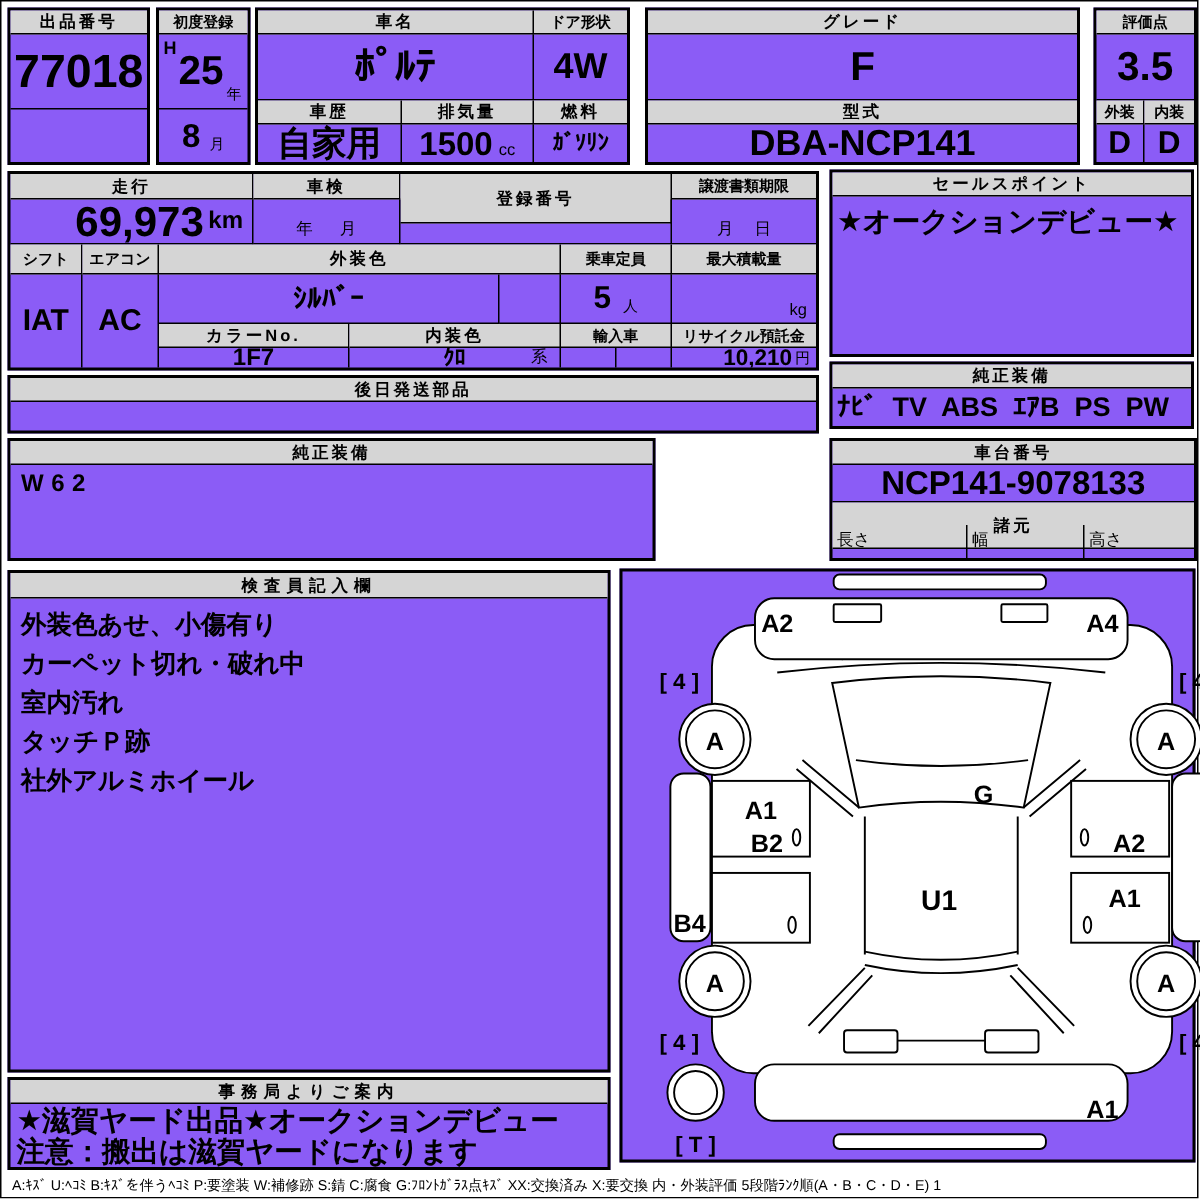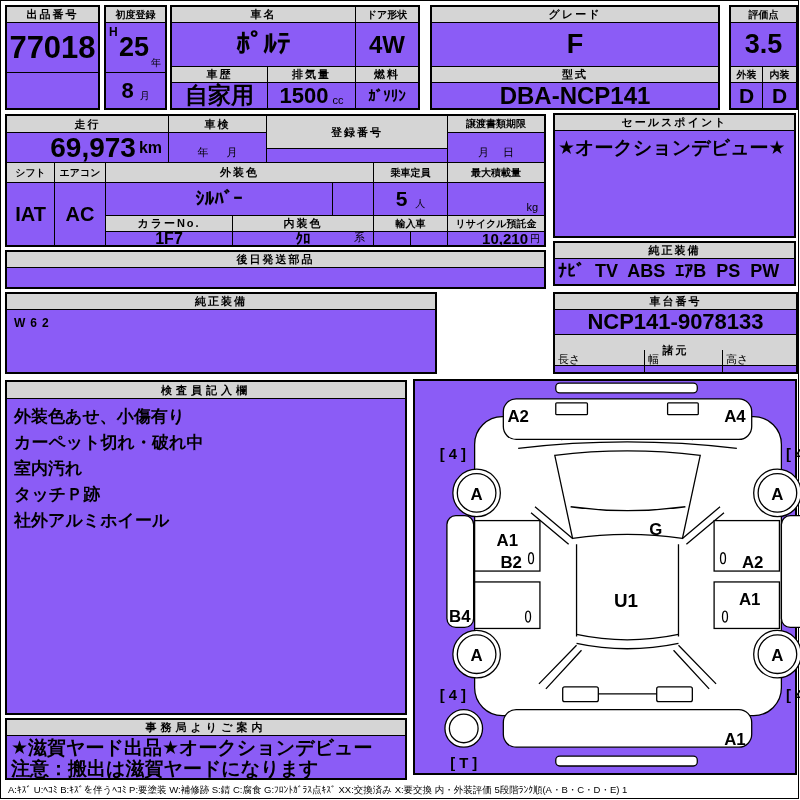--- a/index.html
+++ b/index.html
@@ -141,21 +141,21 @@
     <div class="c b left" style="left:0;top:16px;width:100%;height:28px;padding-left:3px;font-size:19px;align-items:flex-start;padding-top:4px;">★オークションデビュー★</div>
   </div>
 
   <div class="box" style="left:552px;top:240px;width:243px;height:45px;">
     <div class="c h bb" style="left:0;top:0;width:100%;height:16px;">純正装備</div>
     <div class="c b left" style="left:0;top:16px;width:100%;height:25px;padding-left:3px;font-size:18px;word-spacing:5px;">ﾅﾋﾞ TV ABS ｴｱB PS PW</div>
   </div>
 
   <div class="box" style="left:4px;top:291px;width:432px;height:82px;">
     <div class="c h bb" style="left:0;top:0;width:100%;height:16px;">純正装備</div>
-    <div class="c b left" style="left:0;top:16px;width:100%;height:26px;padding-left:7px;font-size:12px;letter-spacing:5px;">W62</div>
+    <div class="c b left" style="left:0;top:16px;width:100%;height:26px;padding-left:7px;font-size:16px;letter-spacing:5px;">W62</div>
   </div>
 
   <div class="box" style="left:552px;top:291px;width:245px;height:82px;">
     <div class="c h bb" style="left:0;top:0;width:100%;height:16px;">車台番号</div>
     <div class="c b bb" style="left:0;top:16px;width:100%;height:25px;font-size:22px;">NCP141-9078133</div>
     <div class="c h bb" style="left:0;top:41px;width:100%;height:31px;">諸元</div>
     <div class="c br left" style="left:0;top:56px;width:90px;height:22px;padding:2px 0 0 3px;font-size:11px;align-items:flex-start;">長さ</div>
     <div class="c br left" style="left:90px;top:56px;width:78px;height:22px;padding:2px 0 0 3px;font-size:11px;align-items:flex-start;">幅</div>
     <div class="c left" style="left:168px;top:56px;width:73px;height:22px;padding:2px 0 0 3px;font-size:11px;align-items:flex-start;">高さ</div>
   </div>

